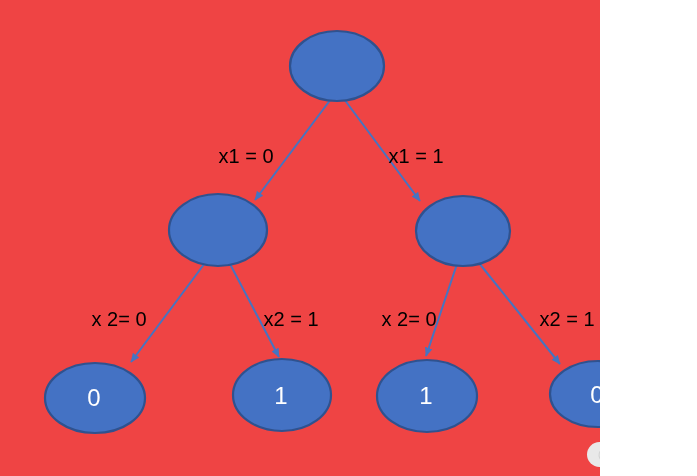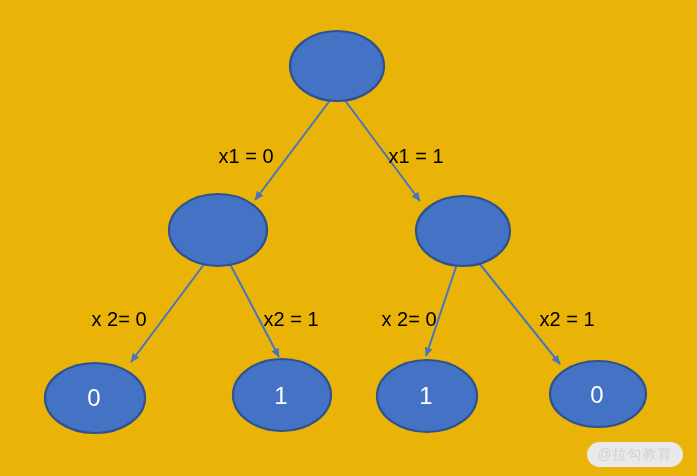--- a/index.html
+++ b/index.html
@@ -3,23 +3,23 @@
 <meta charset="utf-8">
 <style>
   html, body {
     margin: 0;
     padding: 0;
     background: #ffffff;
     font-family: "Liberation Sans", sans-serif;
   }
   .canvas {
     position: relative;
-    width: 697px;
+    width: 600px;
     height: 476px;
-    background: #eab308;
+    background: #ef4444;
     overflow: hidden;
   }
   svg { display: block; }
   .node {
     stroke: #2F528F;
     stroke-width: 2.2;
   }
   .edge {
     stroke: #4674C1;
     stroke-width: 2;

